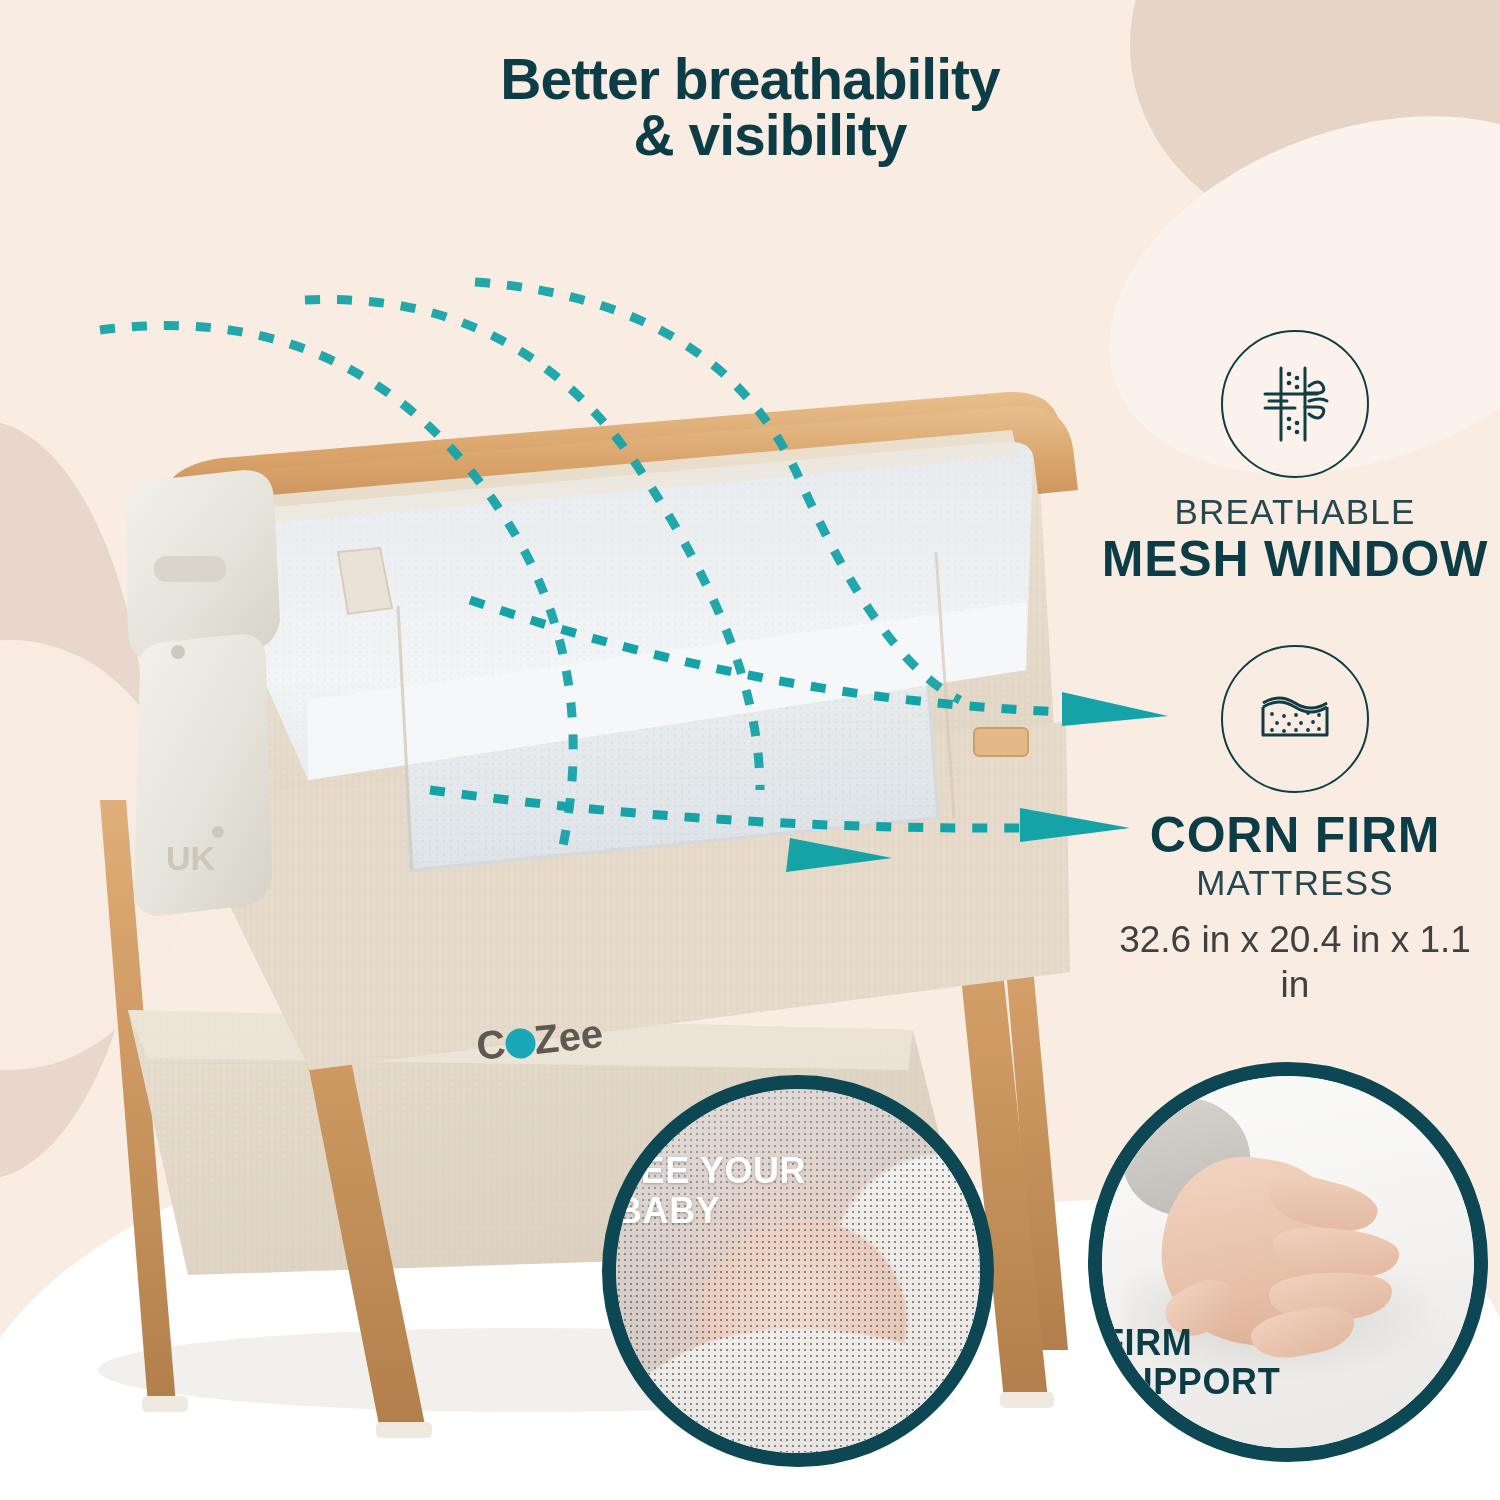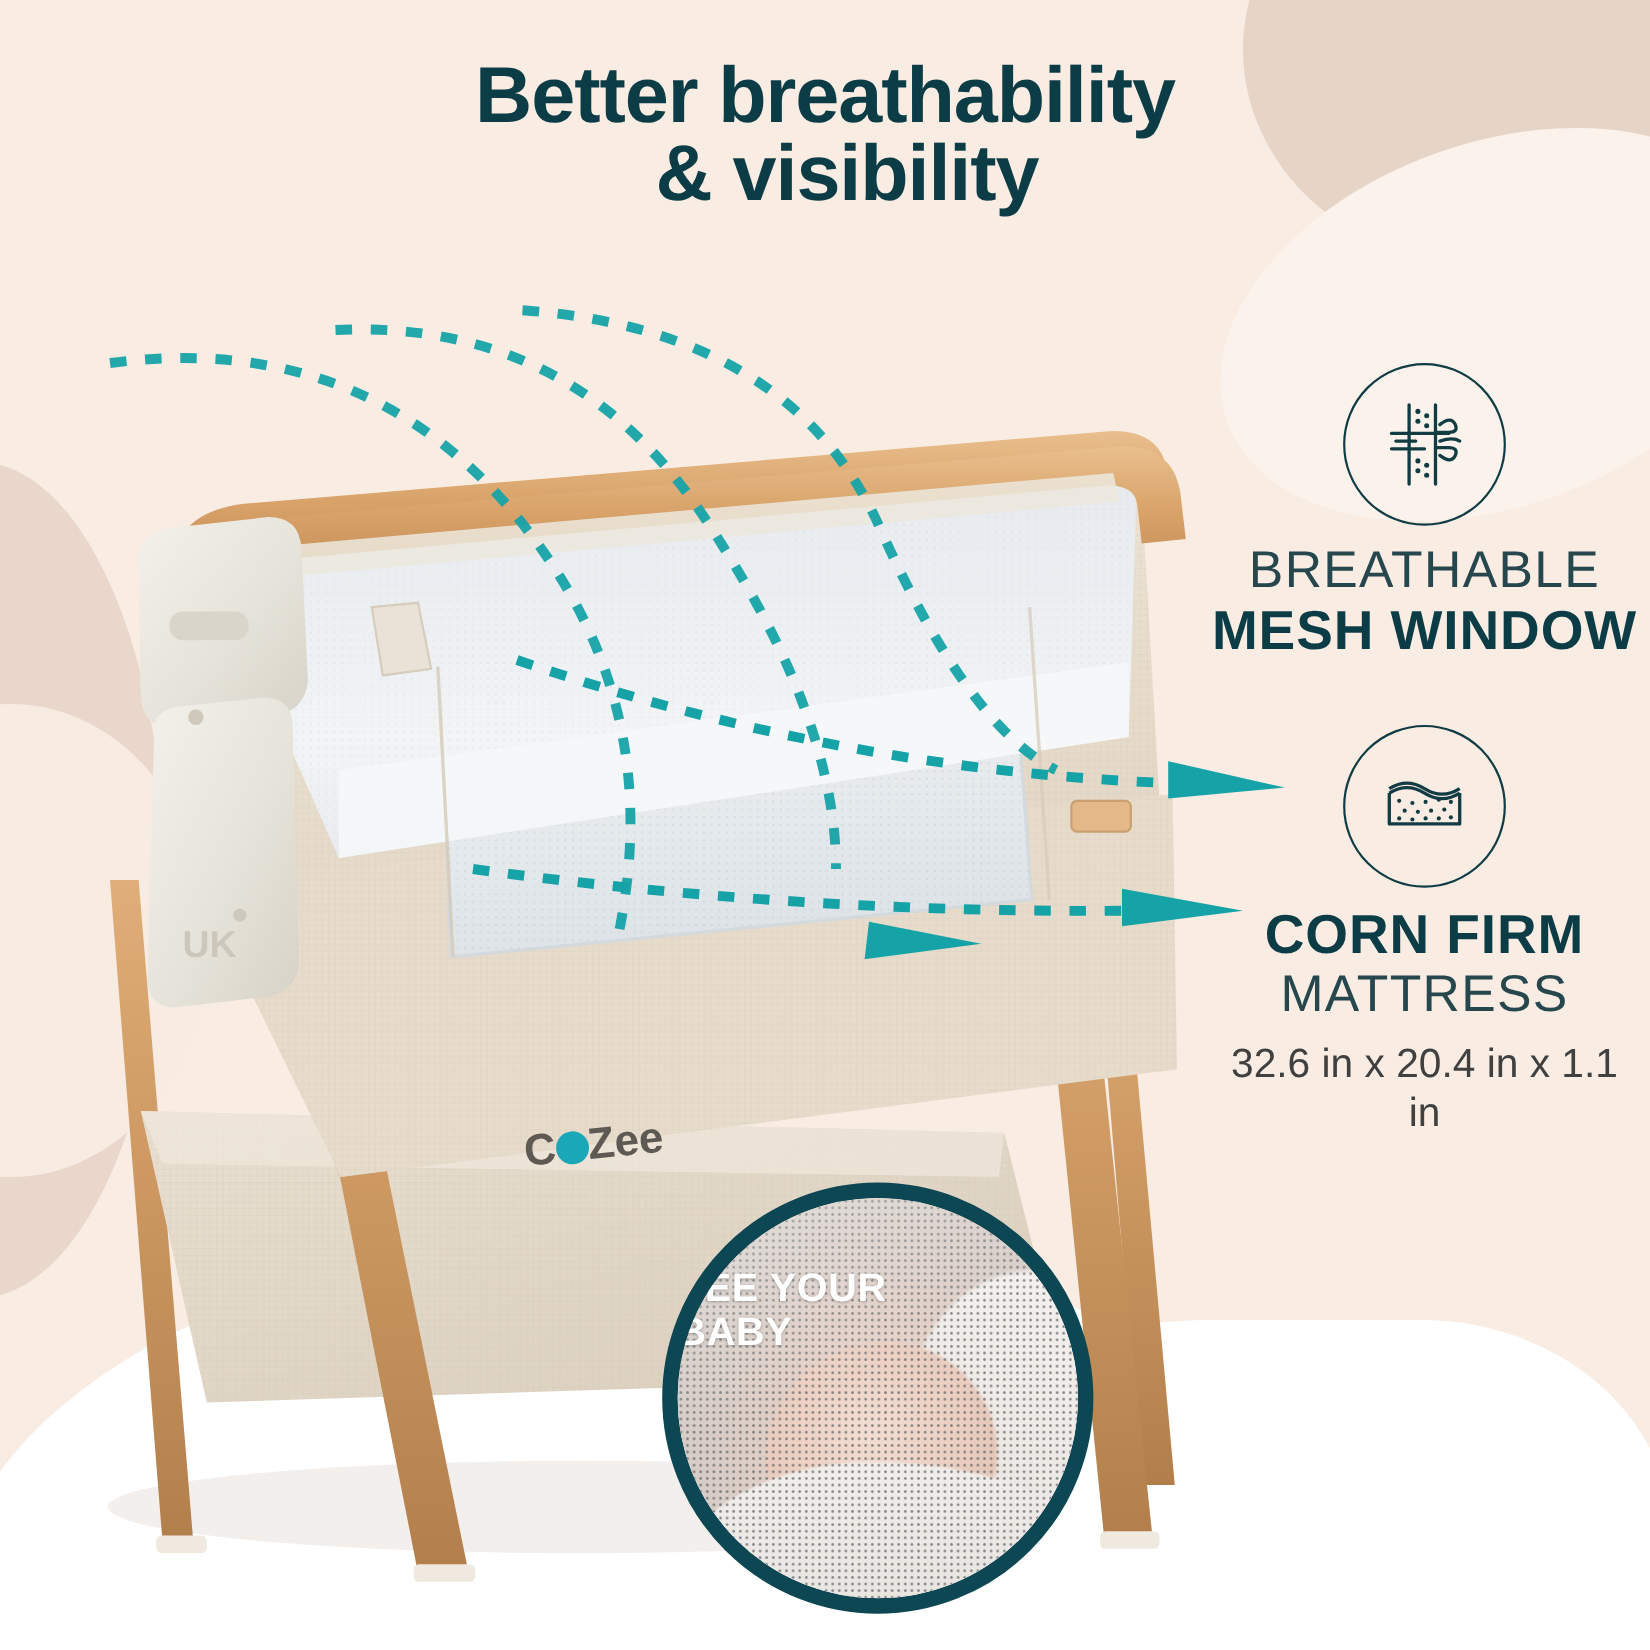--- a/index.html
+++ b/index.html
@@ -41,21 +41,21 @@
     position:absolute;right:-20px;bottom:-30px;width:760px;height:330px;
     background:#ffffff;
     border-radius:45% 30% 0 0 / 70% 60% 0 0;
   }
 
   
   .headline{
     position:absolute;left:0;right:0;top:52px;
     text-align:center;
     color:#0c3d47;
-    font-size:72px;
+    font-size:57px;
     line-height:0.98;
     font-weight:700;
     letter-spacing:-1px;
     z-index:30;
   }
   .headline .l2{display:block;padding-left:40px;}
 
   
   .bassinet{position:absolute;left:8px;top:370px;width:1090px;height:1080px;z-index:10;}
 
@@ -65,21 +65,21 @@
     text-align:center;
   }
   .feature{margin-bottom:6px;}
   .feat-icon-wrap{
     width:148px;height:148px;margin:0 auto 14px;
     border:2.5px solid #0f3c45;border-radius:50%;
     display:flex;align-items:center;justify-content:center;
     box-sizing:border-box;
   }
   .feat-line-light{
-    font-size:47px;color:#27474f;font-weight:400;letter-spacing:1.2px;
+    font-size:35px;color:#27474f;font-weight:400;letter-spacing:1.2px;
     line-height:1.12;
   }
   .feat-line-bold{
     font-size:50px;color:#0c3d47;font-weight:700;letter-spacing:0.8px;
     line-height:1.12;
   }
   .feat-sub{
     font-size:37px;color:#404040;font-weight:400;letter-spacing:0px;
     line-height:1.2;margin-top:16px;
   }
@@ -402,14 +402,31 @@
       <div class="baby-blanket"></div>
       <div class="mesh-overlay"></div>
       <div class="mesh-sheen"></div>
     </div>
     <div class="pc-cap cap-baby">
       <div>SEE YOUR</div>
       <div>BABY</div>
     </div>
   </div>
 
+  <div class="photo-circle pc-hand">
+    <div class="pc-inner">
+      <div class="hand-bg"></div>
+      <div class="mattress-shadow"></div>
+      <div class="sleeve"></div>
+      <div class="palm"></div>
+      <div class="finger f1"></div>
+      <div class="finger f2"></div>
+      <div class="finger f3"></div>
+      <div class="finger f4"></div>
+      <div class="finger thumb"></div>
+    </div>
+    <div class="pc-cap cap-hand">
+      <div>FIRM</div>
+      <div>SUPPORT</div>
+    </div>
+  </div>
 
 </div>
 
 </body></html>

